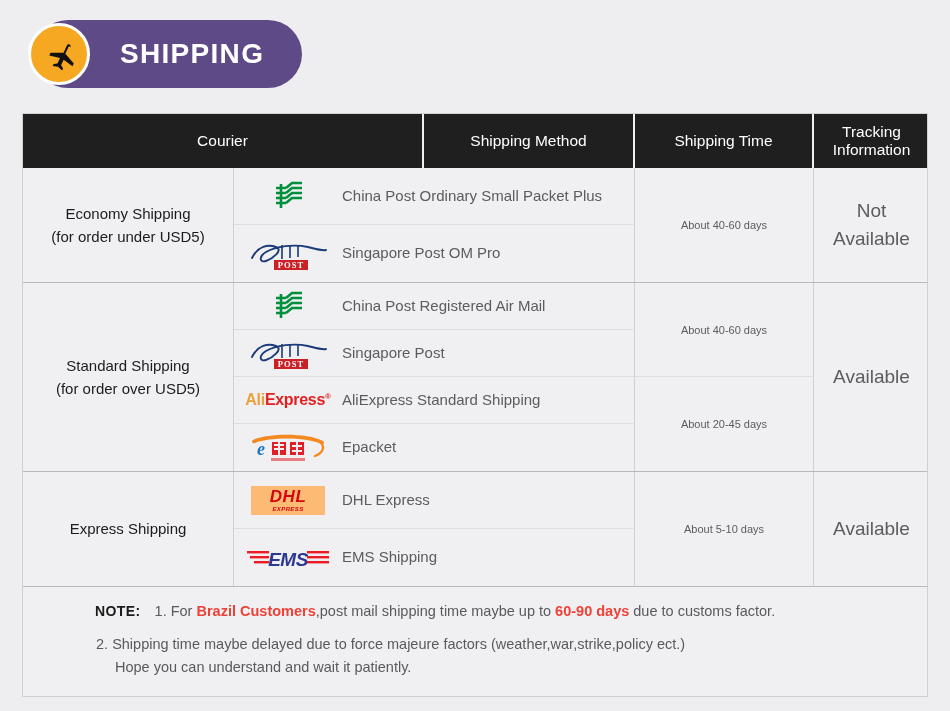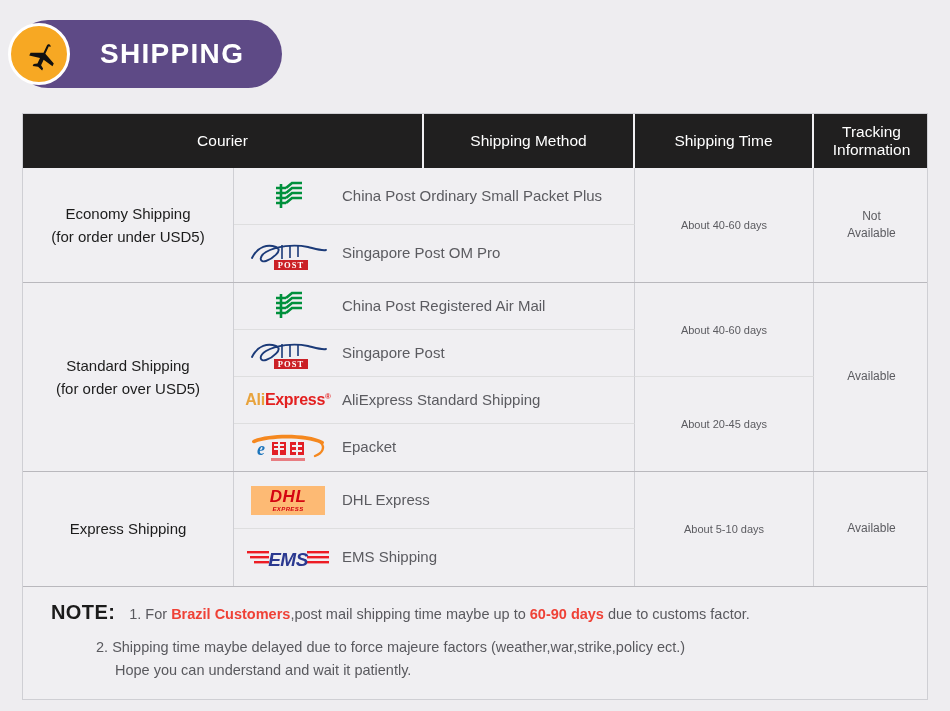--- a/index.html
+++ b/index.html
@@ -15,21 +15,21 @@
   .page {
     position: relative;
     width: 950px;
     height: 711px;
     background: #eeedf0;
   }
 
   
   .banner-wrap {
     position: absolute;
-    left: 14px;
+    left: 34px;
     top: 20px;
   }
   .banner {
     position: relative;
     height: 68px;
     width: 268px;
     background: #5e4a86;
     border-radius: 34px;
     display: flex;
     align-items: center;
@@ -146,43 +146,44 @@
     border-right: 1px solid #cfcfd4;
   }
   .time-cell:last-child { border-bottom: none; }
 
   .track-col { display: flex; flex-direction: column; }
   .track-cell {
     display: flex;
     align-items: center;
     justify-content: center;
     text-align: center;
-    font-size: 12px;
+    font-size: 19px;
     color: #5b5b60;
     line-height: 1.45;
     border-bottom: 1px solid #dededf;
   }
   .track-cell:last-child { border-bottom: none; }
 
   
   .notes {
     padding: 14px 0 16px 0;
     background: #f0eff2;
   }
   .note-line1 {
     display: flex;
     align-items: baseline;
     padding-left: 28px;
   }
   .note-label {
-    font-size: 20px;
+    font-size: 14px;
     font-weight: bold;
     color: #1b1b1b;
     letter-spacing: 0.4px;
     flex: 0 0 auto;
+    margin-left: 44px;
   }
   .note-text {
     font-size: 14.5px;
     color: #59595e;
     margin-left: 14px;
     line-height: 1.5;
   }
   .note-text .red { color: #ef4136; font-weight: bold; }
   .note-line2 {
     font-size: 14.5px;

